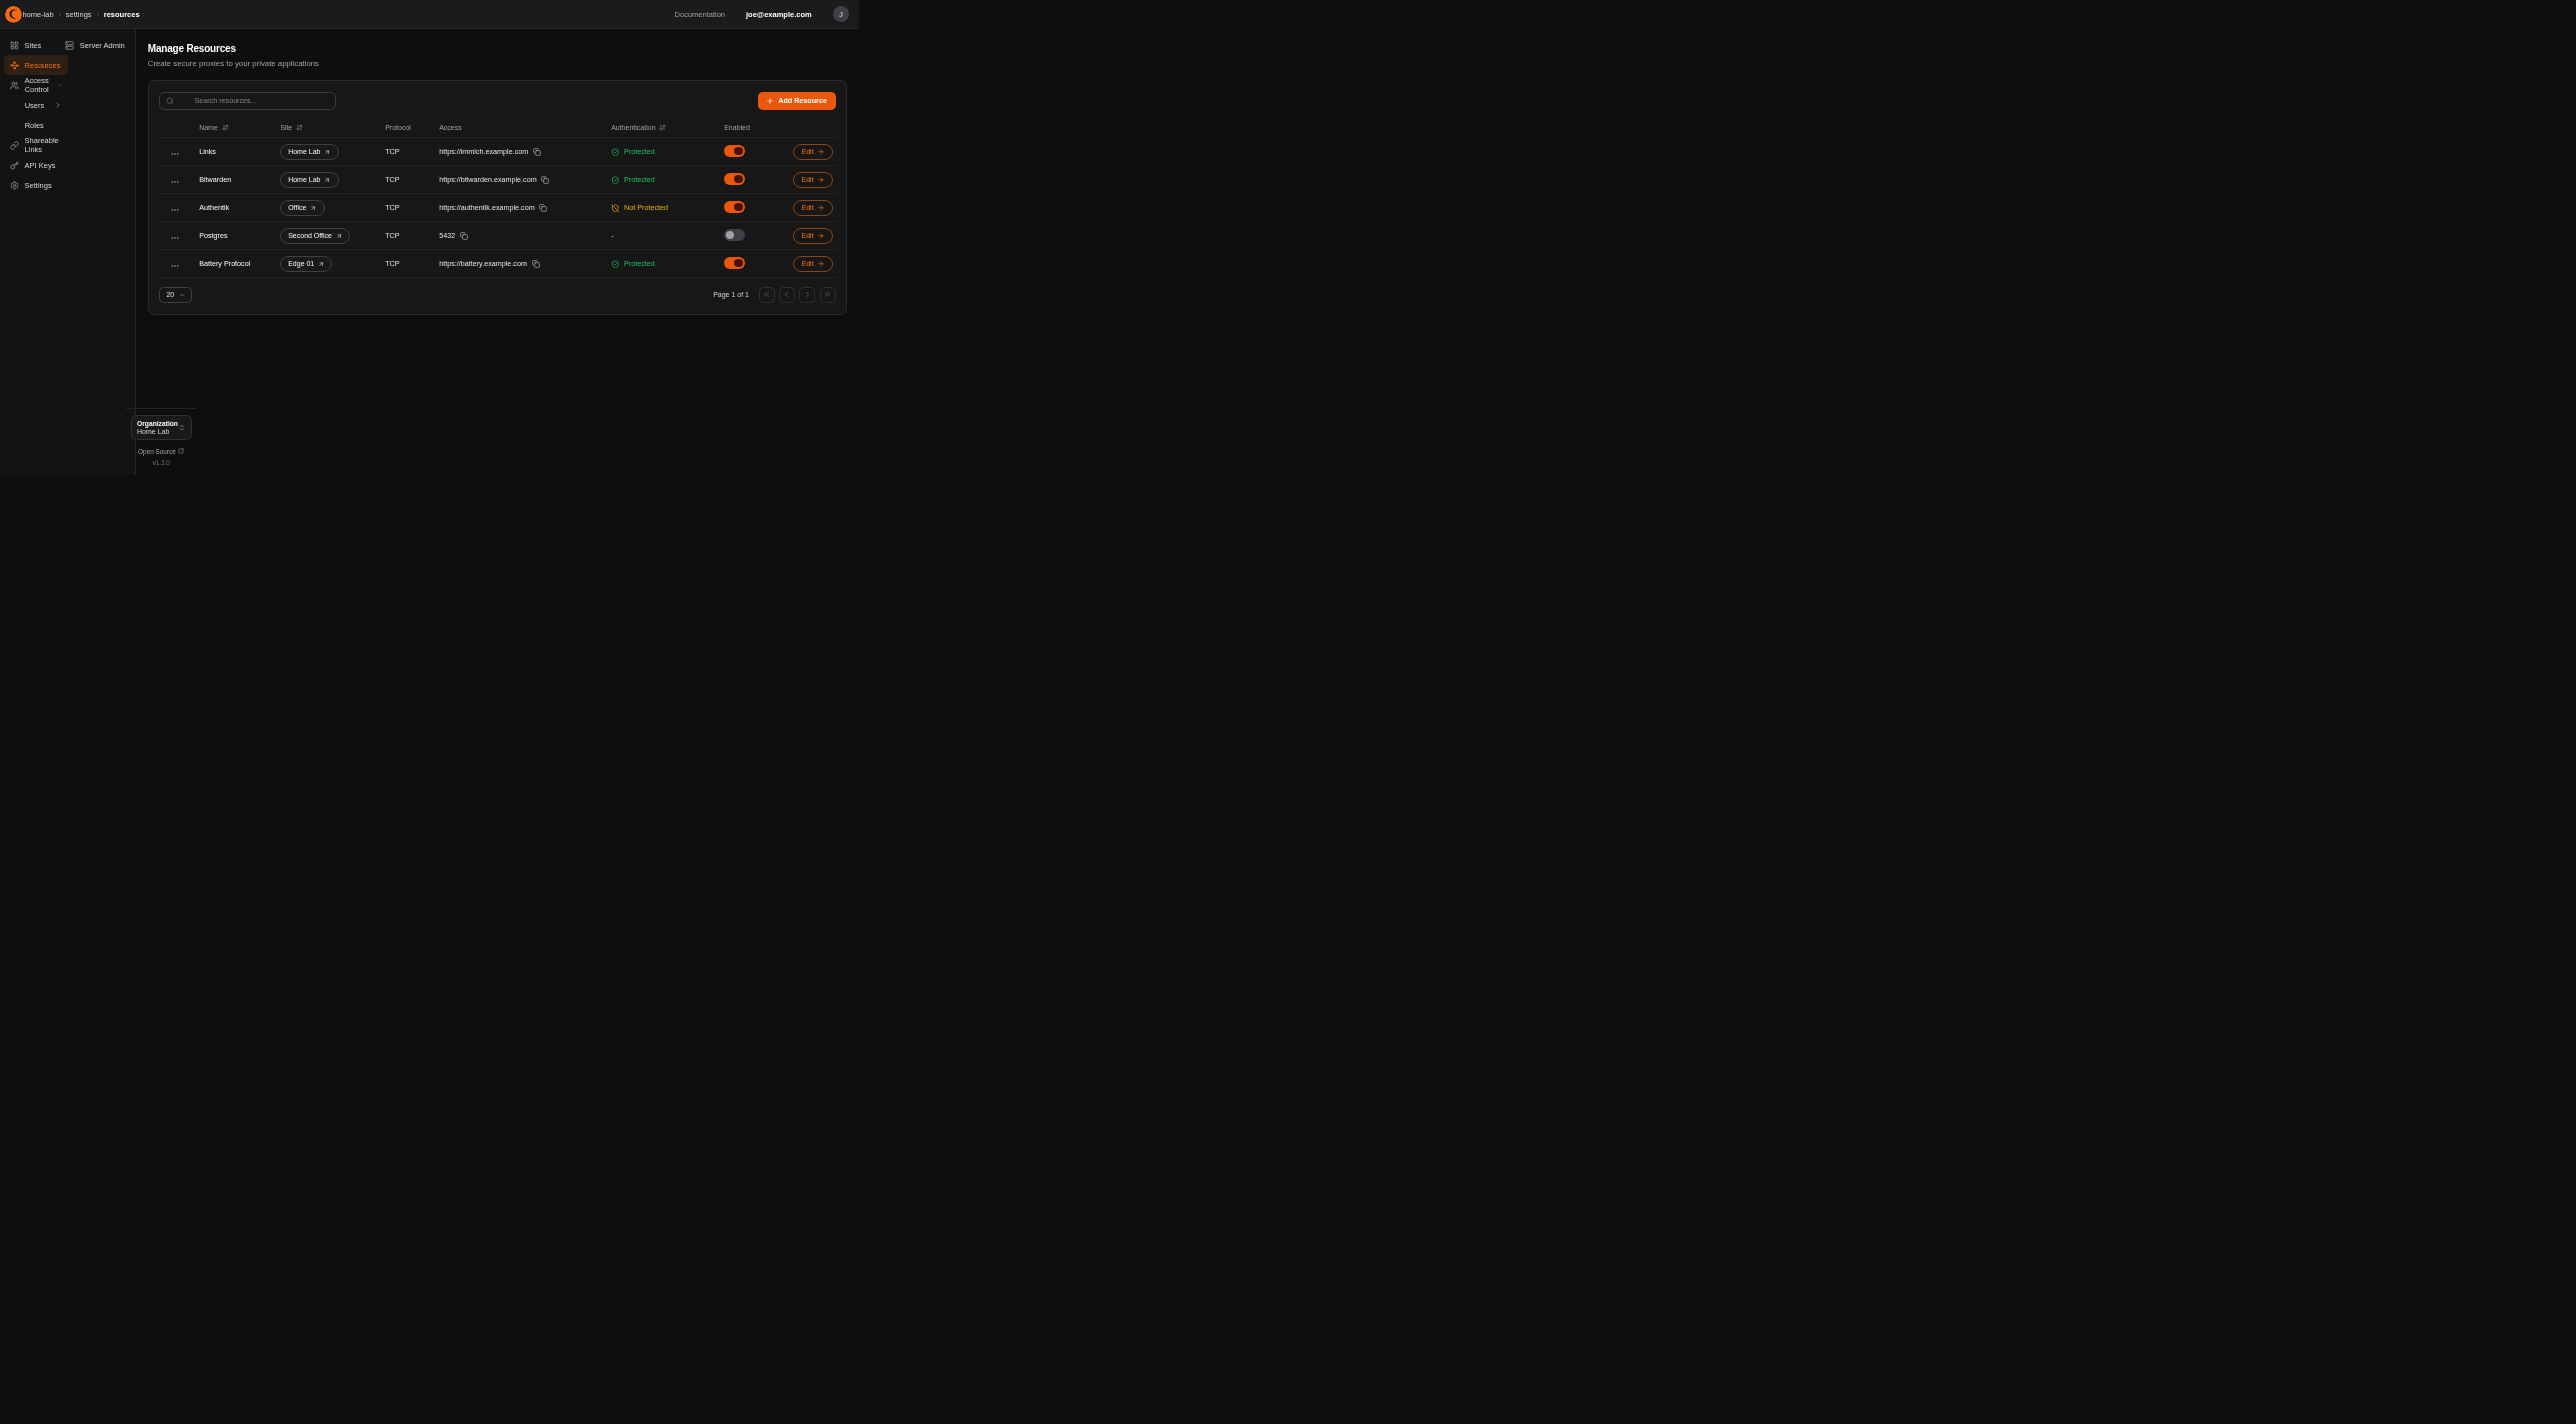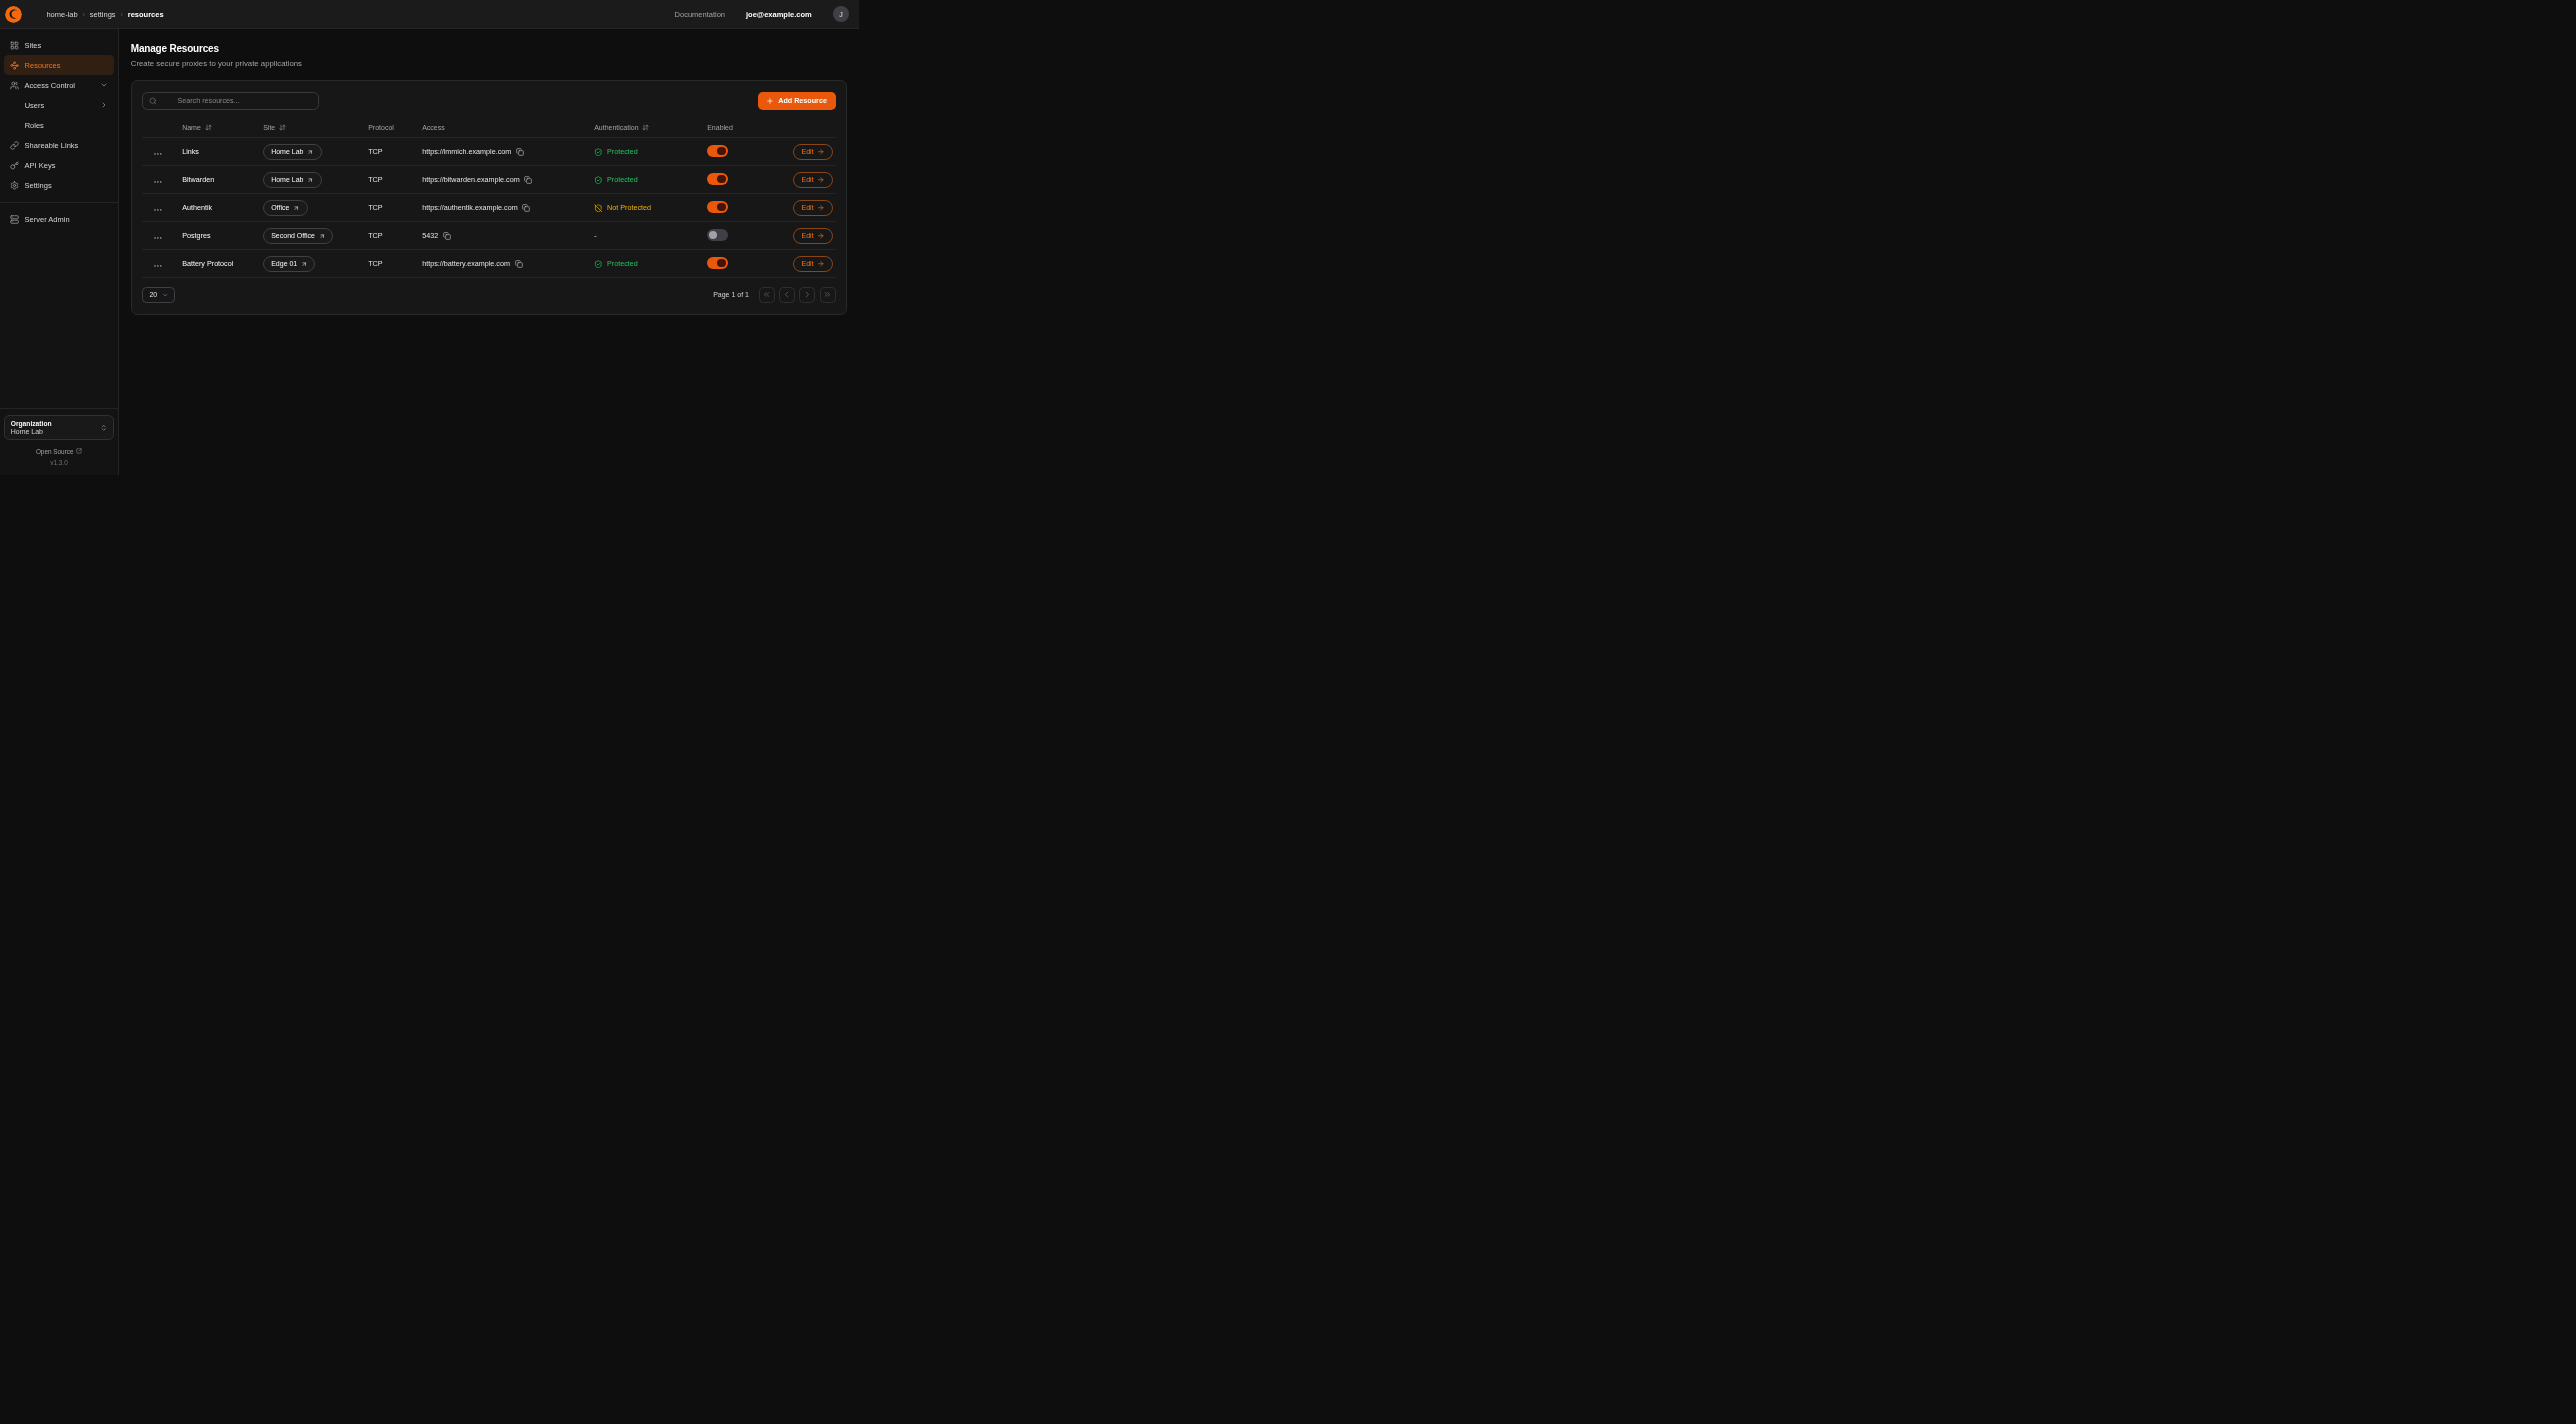--- a/index.html
+++ b/index.html
@@ -13,37 +13,37 @@
   body{
     width:859px;height:475px;background:var(--bg);color:var(--txt);
     font-family:"Liberation Sans", sans-serif;font-size:7.5px;
   }
   .icon{display:inline-flex;width:9px;height:9px;flex:none}
   .icon svg{width:100%;height:100%;display:block}
 
   
   .topbar{height:29px;background:var(--topbar);border-bottom:0.5px solid var(--border);
     display:flex;align-items:center;justify-content:space-between;padding:0 9.7px 0 5.4px}
-  .topbar-left{display:flex;align-items:center;gap:24px}
+  .topbar-left{display:flex;align-items:center;gap:0}
   .logo{width:17px;height:17px;border-radius:50%;overflow:hidden;flex:none}
   .logo svg{width:100%;height:100%;display:block}
   .breadcrumb{display:flex;align-items:center;gap:4.8px;font-size:7.5px}
   .crumb{color:#d4d4d8;text-decoration:none;cursor:pointer}
   .crumb.current{color:#ffffff;font-weight:700}
   .crumb-sep{color:#5b5b63;font-size:7.5px}
   .topbar-right{display:flex;align-items:center;gap:21px}
   .doc-link{color:var(--txt-dim);cursor:pointer;text-decoration:none}
   .user-email{color:#ffffff;font-weight:700}
   .avatar{width:16.6px;height:16.6px;border-radius:50%;background:#3f3f46;color:var(--txt);
     display:flex;align-items:center;justify-content:center;font-size:7px;cursor:pointer}
 
   
   .shell{display:flex;height:446px}
-  .sidebar{width:119px;background:var(--sidebar);border-right:0.5px solid var(--border-soft);
-    display:flex;flex-direction:column;padding:6.4px 4.3px 8.6px 4.3px}
+  .sidebar{width:136px;background:var(--sidebar);border-right:0.5px solid var(--border-soft);
+    display:flex;padding:6.4px 4.3px 8.6px 4.3px}
   .nav-item{display:flex;align-items:center;gap:5.4px;height:20px;padding:0 5.9px;border-radius:4.3px;
     color:#d4d4d8;font-size:7.5px;cursor:pointer;flex:none}
   .nav-item .icon{width:9px;height:9px;color:#a1a1aa}
   .nav-item.active{background:rgba(249,115,22,.13);color:var(--accent)}
   .nav-item.active .icon{color:var(--accent)}
   .nav-item.indent{padding-left:20.4px}
   .trail{margin-left:auto;width:8px;height:8px;display:inline-flex;color:#a1a1aa}
   .trail svg{width:100%;height:100%}
   .sidebar-sep{border-top:0.5px solid var(--border-soft);margin:6.4px -4.3px}
   .sidebar-bottom{margin-top:auto}

